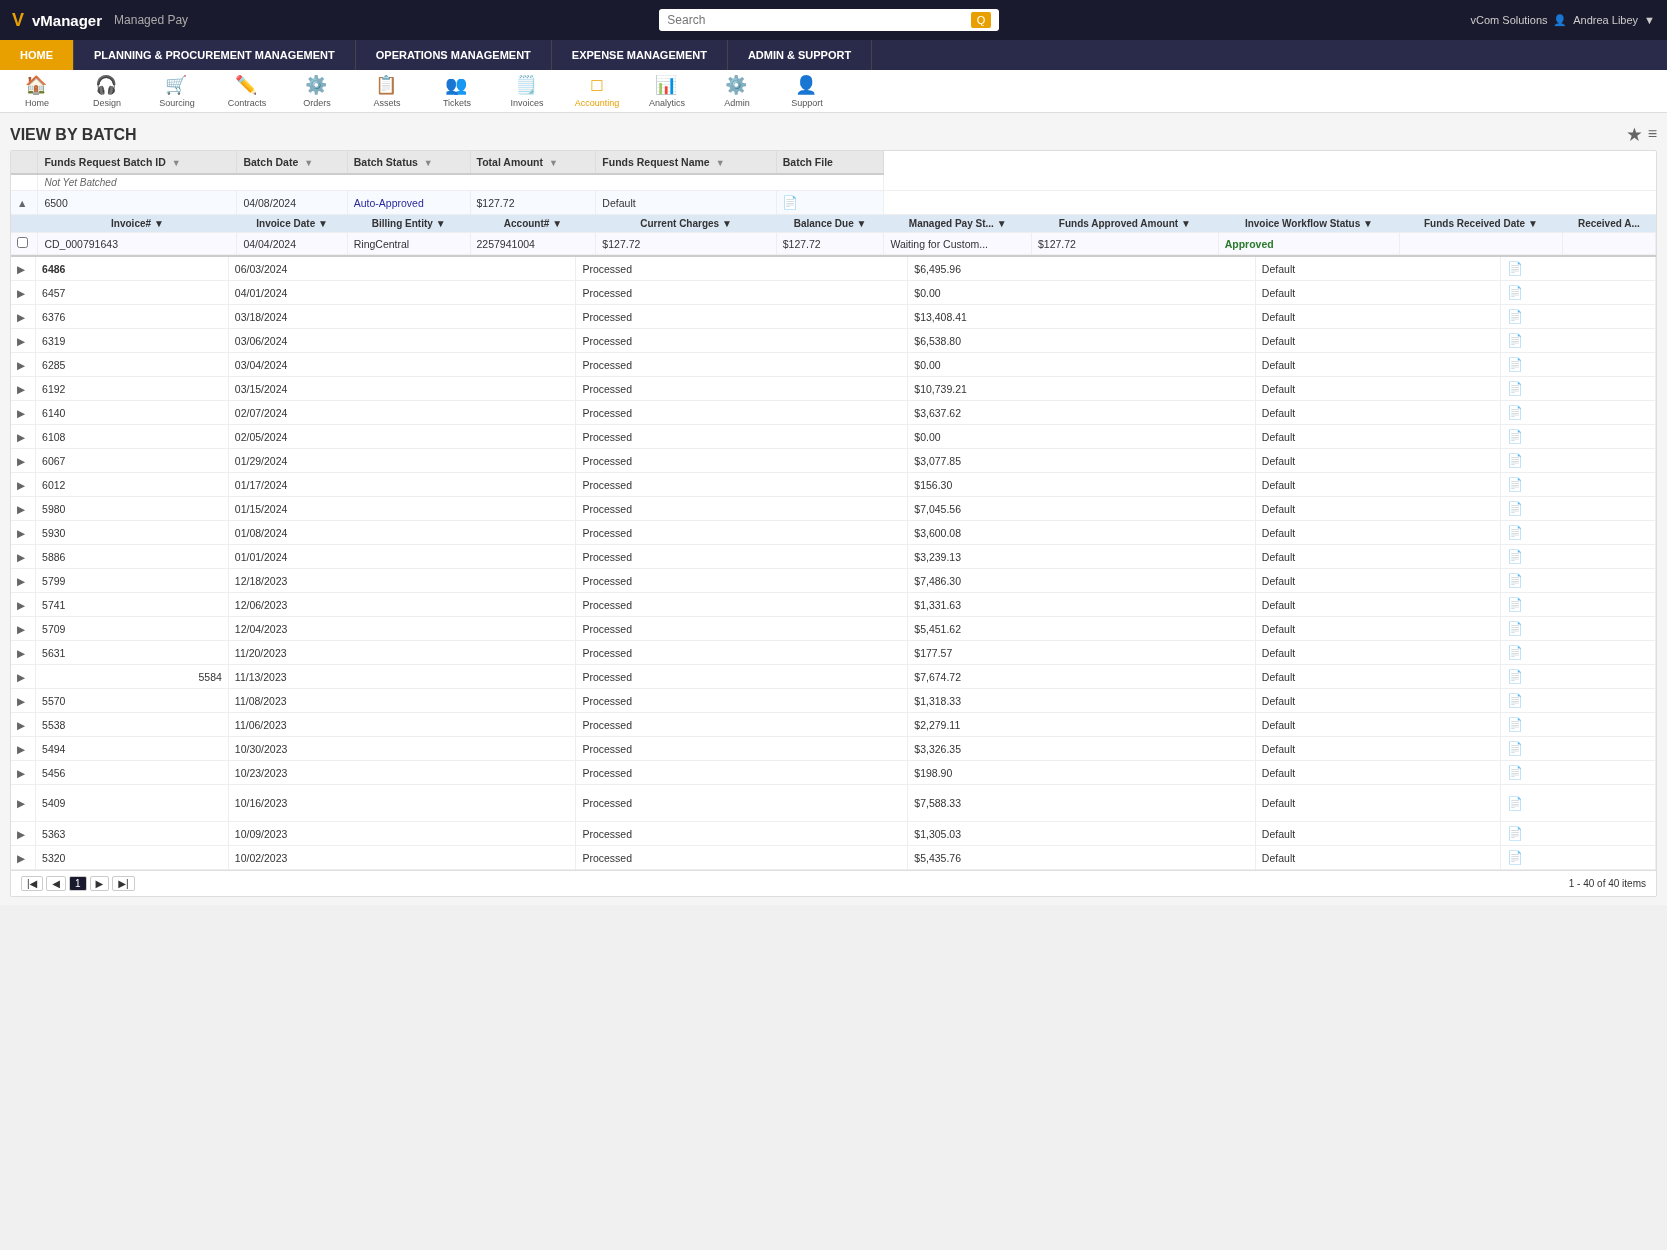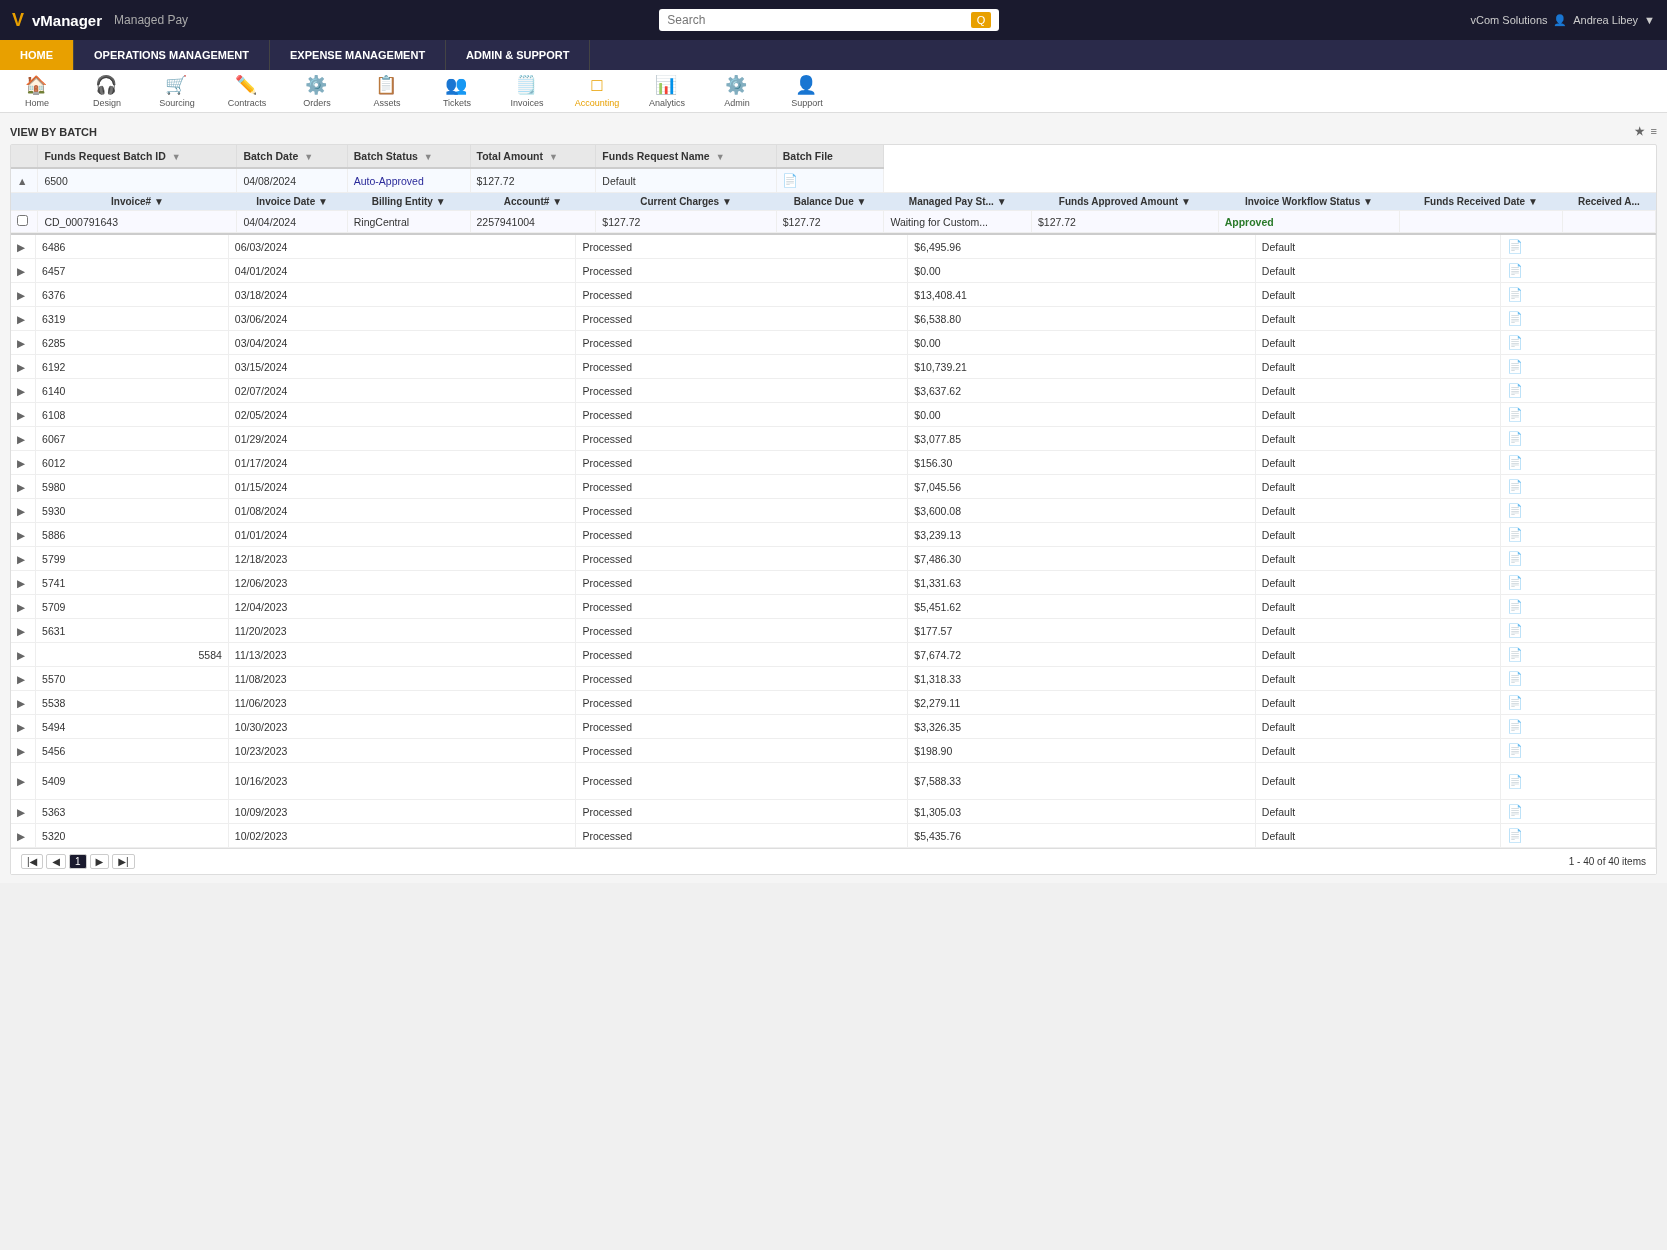--- a/index.html
+++ b/index.html
@@ -49,21 +49,21 @@
     }
     .icon-item .icon-sym { font-size: 18px; color: #666; }
     .icon-item.active .icon-sym { color: #e8a000; }
     .icon-item.active { color: #e8a000; }
 
     
     .content { background: #f5f5f5; padding: 8px 10px; }
 
     .view-by-batch-header {
       display: flex; justify-content: space-between; align-items: center;
-      padding: 4px 0 6px 0; font-size: 11px; font-weight: bold; color: #333;
+      padding: 4px 0 6px 0; font-size: 16px; font-weight: bold; color: #333;
     }
     .header-icons { display: flex; gap: 6px; color: #666; }
 
     
     .main-table-wrap { background: white; border: 1px solid #ddd; border-radius: 2px; }
 
     table { width: 100%; border-collapse: collapse; font-size: 10.5px; }
     thead tr { background: #e8e8e8; }
     thead th {
       padding: 5px 6px; text-align: left; font-weight: bold; color: #333;
@@ -111,20 +111,21 @@
   <div class="top-bar-right">
     <span>vCom Solutions</span>
     <span>👤</span>
     <span>Andrea Libey</span>
     <span>▼</span>
   </div>
 </div>
 
 <div class="nav-bar">
   <div class="nav-section active">HOME</div>
+  <div class="nav-section">PLANNING &amp; PROCUREMENT MANAGEMENT</div>
   <div class="nav-section">OPERATIONS MANAGEMENT</div>
   <div class="nav-section">EXPENSE MANAGEMENT</div>
   <div class="nav-section">ADMIN &amp; SUPPORT</div>
 </div>
 
 <div class="icon-bar">
   <div class="icon-item">
     <span class="icon-sym">🏠</span>
     <span>Home</span>
   </div>
@@ -208,20 +209,24 @@
             <span>Funds Request Name</span>
             <span class="sort-icon">▼</span>
           </th>
           <th>
             <span>Batch File</span>
           </th>
         </tr>
       </thead>
       <tbody id="batch-tbody">
 
+        <tr class="not-yet-batched">
+          <td></td>
+          <td colspan="6">Not Yet Batched</td>
+        </tr>
 
         <tr class="batch-6500-row">
           <td><span class="expand-btn">▲</span></td>
           <td>6500</td>
           <td>04/08/2024</td>
           <td><span class="auto-approved">Auto-Approved</span></td>
           <td>$127.72</td>
           <td>Default</td>
           <td><span class="file-icon">📄</span></td>
         </tr>
@@ -289,21 +294,21 @@
         </tr>
       </tbody>
     </table>
 
     <table style="border-top: 2px solid #ccc;">
       <tbody id="main-rows-tbody">
       <tr style="border-bottom: 1px solid rgb(238, 238, 238);">
       <td style="width:20px; padding:4px 6px;">
         <span style="cursor:pointer;color:#666;margin-right:4px;">▶</span>
       </td>
-      <td style="padding:4px 6px;">6486</td>
+      <td style="padding:4px 6px;font-weight:bold;">6486</td>
       <td style="padding:4px 6px;">06/03/2024</td>
       <td style="padding:4px 6px;">Processed</td>
       <td style="padding:4px 6px;">$6,495.96</td>
       <td style="padding:4px 6px;">Default</td>
       <td style="padding:4px 6px;"><span style="color:#888;font-size:13px;">📄</span></td>
     </tr>
           <tr style="border-bottom: 1px solid rgb(238, 238, 238);">
       <td style="width:20px; padding:4px 6px;">
         <span style="cursor:pointer;color:#666;margin-right:4px;">▶</span>
       </td>

